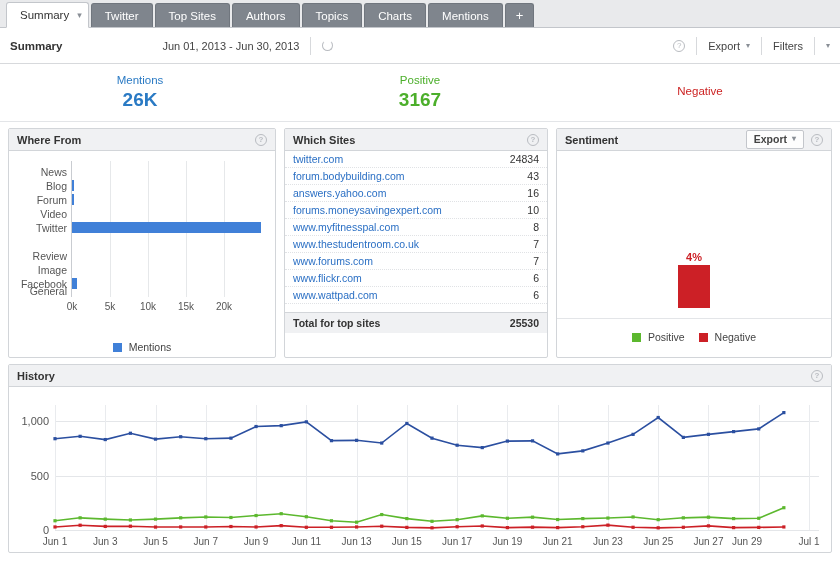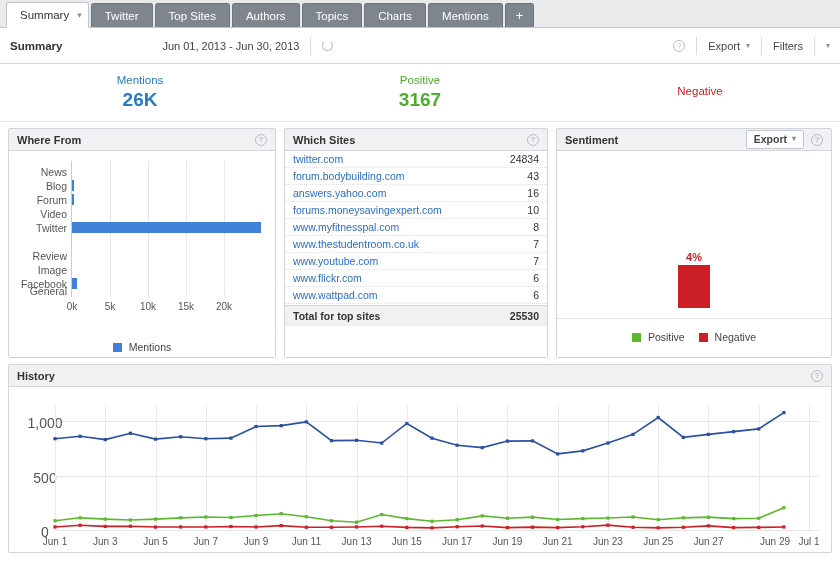--- a/index.html
+++ b/index.html
@@ -161,21 +161,21 @@
     display: flex; justify-content: space-between;
     padding: 2px 8px; font-size: 10.5px;
     border-bottom: 1px dotted #e0e2e5;
   }
   .site-row a { color: #2a6fc4; text-decoration: none; cursor: pointer; }
   .site-row .cnt { color: #333; }
   .site-total {
     display: flex; justify-content: space-between;
     padding: 4px 8px; font-size: 10.5px; font-weight: bold;
     background: #f0f1f3; border-top: 1px solid #d2d5d9;
-    margin-top: 1px;
+    margin-top: 8px;
   }
 
   
   .sent { width: 268px; flex: 1; }
   .sent .panel-body { height: 196px; position: relative; }
   .sent-plot {
     position: absolute; left: 0; right: 0; top: 8px; height: 160px;
     display: flex; justify-content: center; align-items: flex-end;
     gap: 18px; padding-bottom: 10px;
     border-bottom: 1px solid #e3e5e8;
@@ -185,22 +185,22 @@
   .sbar { width: 32px; }
 
   
   .hist-wrap { padding: 6px 8px 0 8px; }
   .hist .panel-body { height: 165px; position: relative; }
   .hline {
     position: absolute; left: 46px; right: 12px;
     height: 1px; background: #e4e6e9;
   }
   .hylbl {
-    position: absolute; left: 16px; width: 40px; text-align: center;
-    font-size: 14px; color: #555; transform: translateY(-6px);
+    position: absolute; left: 0; width: 40px; text-align: right;
+    font-size: 11px; color: #555; transform: translateY(-6px);
   }
   .hvline {
     position: absolute; top: 18px; width: 1px; background: #e9ebee;
   }
   .hxlbl {
     position: absolute; font-size: 10px; color: #555;
     transform: translateX(-50%);
   }
   svg.hsvg { position: absolute; left: 0; top: 0; }
 </style>
@@ -341,21 +341,21 @@
           </div>
           <div class="site-row">
             <a>www.myfitnesspal.com</a>
             <span class="cnt">8</span>
           </div>
           <div class="site-row">
             <a>www.thestudentroom.co.uk</a>
             <span class="cnt">7</span>
           </div>
           <div class="site-row">
-            <a>www.youtube.com</a>
+            <a>www.forums.com</a>
             <span class="cnt">7</span>
           </div>
           <div class="site-row">
             <a>www.flickr.com</a>
             <span class="cnt">6</span>
           </div>
           <div class="site-row">
             <a>www.wattpad.com</a>
             <span class="cnt">6</span>
           </div>
@@ -435,21 +435,21 @@
         <div class="hxlbl" style="left: 498.4px; top: 149px;">Jun 19</div>
         <div class="hvline" style="left: 548.667px; height: 125px;"></div>
         <div class="hxlbl" style="left: 548.667px; top: 149px;">Jun 21</div>
         <div class="hvline" style="left: 598.933px; height: 125px;"></div>
         <div class="hxlbl" style="left: 598.933px; top: 149px;">Jun 23</div>
         <div class="hvline" style="left: 649.2px; height: 125px;"></div>
         <div class="hxlbl" style="left: 649.2px; top: 149px;">Jun 25</div>
         <div class="hvline" style="left: 699.467px; height: 125px;"></div>
         <div class="hxlbl" style="left: 699.467px; top: 149px;">Jun 27</div>
         <div class="hvline" style="left: 749.733px; height: 125px;"></div>
-        <div class="hxlbl" style="left: 766px; top: 149px;">Jun 29</div>
+        <div class="hxlbl" style="left: 738px; top: 149px;">Jun 29</div>
         <div class="hvline" style="left: 800px; height: 125px;"></div>
         <div class="hxlbl" style="left: 800px; top: 149px;">Jul 1</div>
         <svg class="hsvg" width="812" height="165">
           <polyline points="46,51.69565217391305 71.13333333333333,49.30434782608695 96.26666666666667,52.565217391304344 121.4,46.26086956521739 146.53333333333333,52.1304347826087 171.66666666666666,49.73913043478261 196.8,51.69565217391305 221.93333333333334,51.152173913043484 247.06666666666666,39.52173913043478 272.2,38.652173913043484 297.3333333333333,34.847826086956516 322.46666666666664,53.652173913043484 347.6,53.32608695652175 372.73333333333335,56.04347826086956 397.8666666666667,36.47826086956522 423,51.152173913043484 448.1333333333333,58.21739130434783 473.26666666666665,60.60869565217392 498.4,54.086956521739125 523.5333333333333,53.86956521739131 548.6666666666666,66.91304347826086 573.8,63.8695652173913 598.9333333333333,56.04347826086956 624.0666666666666,47.347826086956516 649.2,30.5 674.3333333333334,50.39130434782608 699.4666666666667,47.347826086956516 724.6,44.63043478260869 749.7333333333333,41.913043478260875 774.8666666666667,25.608695652173907" fill="none" stroke="#2b4fa0" stroke-width="1.6"></polyline>
           <rect x="44.4" y="50.095652173913045" width="3.2" height="3.2" fill="#2b4fa0"></rect>
           <rect x="69.53333333333333" y="47.70434782608695" width="3.2" height="3.2" fill="#2b4fa0"></rect>
           <rect x="94.66666666666667" y="50.96521739130434" width="3.2" height="3.2" fill="#2b4fa0"></rect>
           <rect x="119.80000000000001" y="44.66086956521739" width="3.2" height="3.2" fill="#2b4fa0"></rect>
           <rect x="144.93333333333334" y="50.5304347826087" width="3.2" height="3.2" fill="#2b4fa0"></rect>
           <rect x="170.06666666666666" y="48.13913043478261" width="3.2" height="3.2" fill="#2b4fa0"></rect>

